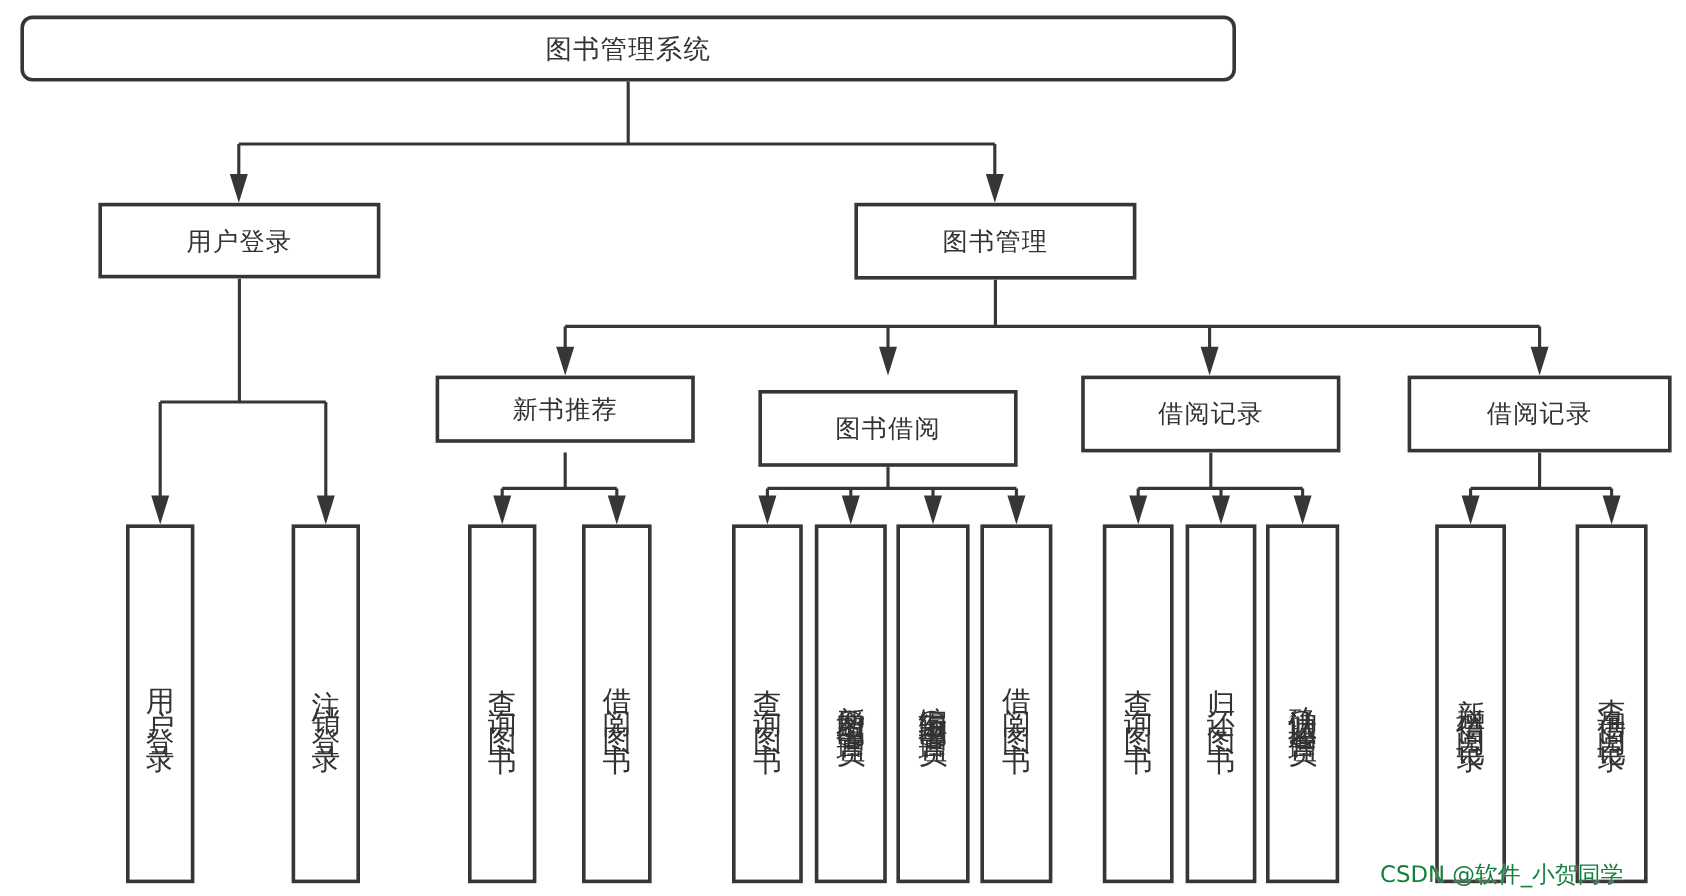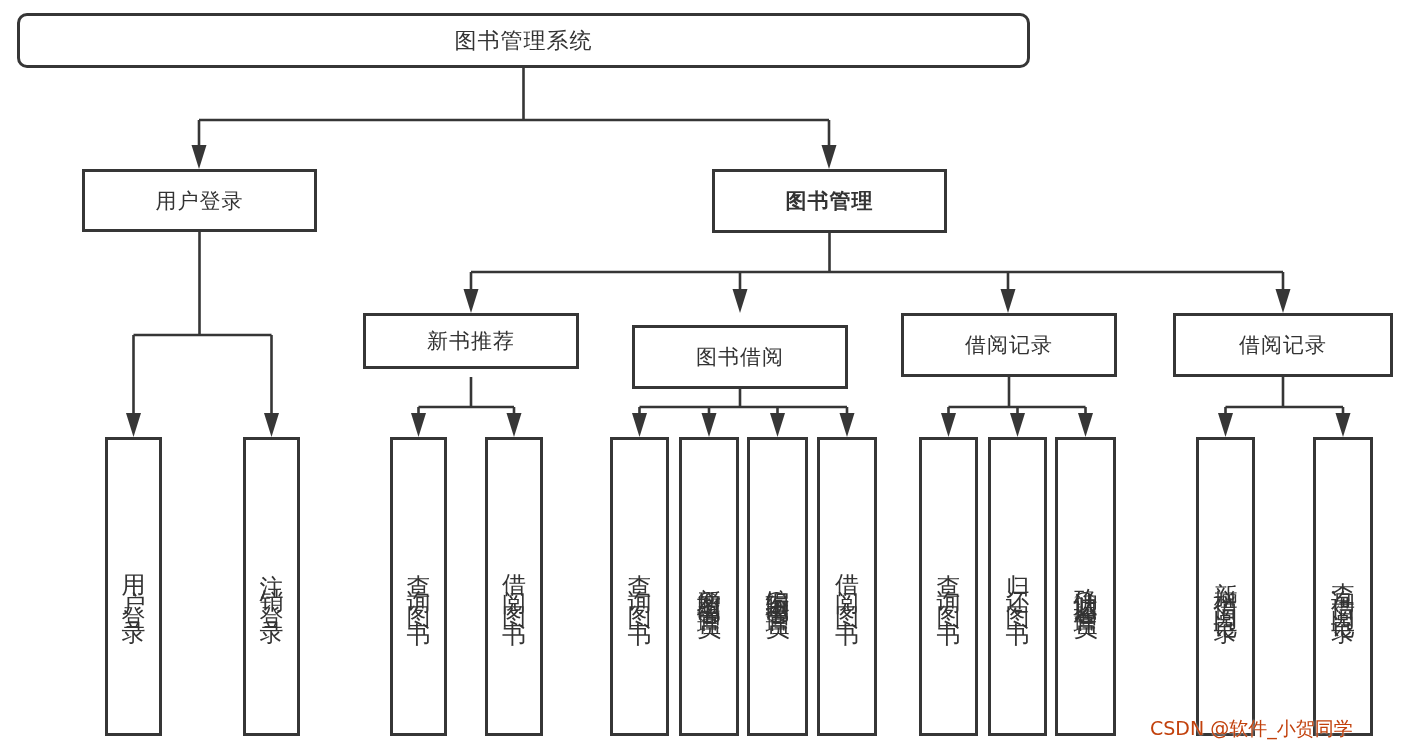--- a/index.html
+++ b/index.html
@@ -41,21 +41,21 @@
     white-space: nowrap;
   }
   .vs-short { letter-spacing: 16px; }
   .vs-med   { letter-spacing: 8px; }
   .vs-long  { letter-spacing: 4px; }
   .watermark {
     position: absolute;
     left: 1150px;
     top: 716px;
     font-size: 19px;
-    color: #c2410c;
+    color: #15803d;
     text-shadow: 0 0 2px #ffffff;
     white-space: nowrap;
     z-index: 5;
   }
   .ln { stroke: #363636; stroke-width: 2.6; fill: none; }
   .ar { fill: #363636; stroke: none; }
 </style>
 </head>
 <body>
 
@@ -100,21 +100,21 @@
       <polygon class="ar" points="1010,413 1025,413 1017.5,437"></polygon>
       <polygon class="ar" points="1078,413 1093,413 1085.5,437"></polygon>
       <polygon class="ar" points="1218,413 1233,413 1225.5,437"></polygon>
       <polygon class="ar" points="1335.5,413 1350.5,413 1343,437"></polygon>
     </g>
   </svg>
 
   <div class="box hbox" style="left:17px; top:13px; width:1013px; height:55px; font-size:22px;border-radius:10px;">图书管理系统</div>
 
   <div class="box hbox" style="left:82px; top:169px; width:235px; height:63px;">用户登录</div>
-  <div class="box hbox" style="left:712px; top:169px; width:235px; height:64px;font-weight:bold;">图书管理</div>
+  <div class="box hbox" style="left:712px; top:169px; width:235px; height:64px;">图书管理</div>
 
   <div class="box hbox" style="left:363px; top:313px; width:216px; height:56px;">新书推荐</div>
   <div class="box hbox" style="left:632px; top:313px; width:216px; height:64px;margin-top:12px;">图书借阅</div>
   <div class="box hbox" style="left:901px; top:313px; width:216px; height:64px;">借阅记录</div>
   <div class="box hbox" style="left:1173px; top:313px; width:220px; height:64px;">借阅记录</div>
 
   <div class="box vbox vs-short" style="left:105px; top:437px; width:57px; height:299px;">用户登录</div>
   <div class="box vbox vs-short" style="left:243px; top:437px; width:57px; height:299px;">注销登录</div>
 
   <div class="box vbox vs-short" style="left:390px; top:437px; width:57px; height:299px;">查询图书</div>

